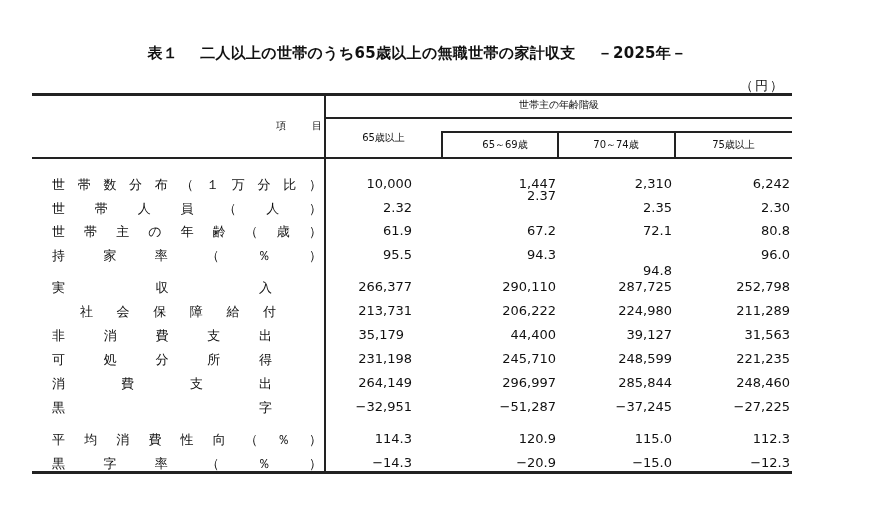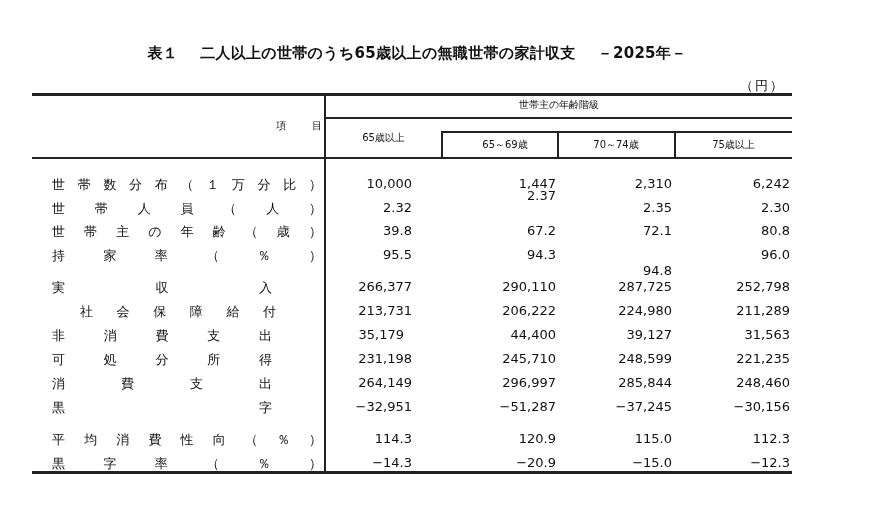--- a/index.html
+++ b/index.html
@@ -79,21 +79,21 @@
       <span>世</span>
       <span>帯</span>
       <span>主</span>
       <span>の</span>
       <span>年</span>
       <span>齢</span>
       <span>（</span>
       <span>歳</span>
       <span>）</span>
     </div>
-    <div class="val" style="top: 223px; left: 312px;">39.8</div>
+    <div class="val" style="top: 223px; left: 312px;">61.9</div>
     <div class="val" style="top: 223px; left: 456px;">67.2</div>
     <div class="val" style="top: 223px; left: 572px;">72.1</div>
     <div class="val" style="top: 223px; left: 690px;">80.8</div>
     <div class="label" style="top: 247px;">
       <span>持</span>
       <span>家</span>
       <span>率</span>
       <span>（</span>
       <span>％</span>
       <span>）</span>
@@ -155,21 +155,21 @@
     <div class="val" style="top: 375px; left: 456px;">296,997</div>
     <div class="val" style="top: 375px; left: 572px;">285,844</div>
     <div class="val" style="top: 375px; left: 690px;">248,460</div>
     <div class="label narrow" style="top: 399px;">
       <span>黒</span>
       <span>字</span>
     </div>
     <div class="val" style="top: 399px; left: 312px;">−32,951</div>
     <div class="val" style="top: 399px; left: 456px;">−51,287</div>
     <div class="val" style="top: 399px; left: 572px;">−37,245</div>
-    <div class="val" style="top: 399px; left: 690px;">−30,156</div>
+    <div class="val" style="top: 399px; left: 690px;">−27,225</div>
     <div class="label" style="top: 431px;">
       <span>平</span>
       <span>均</span>
       <span>消</span>
       <span>費</span>
       <span>性</span>
       <span>向</span>
       <span>（</span>
       <span>％</span>
       <span>）</span>

